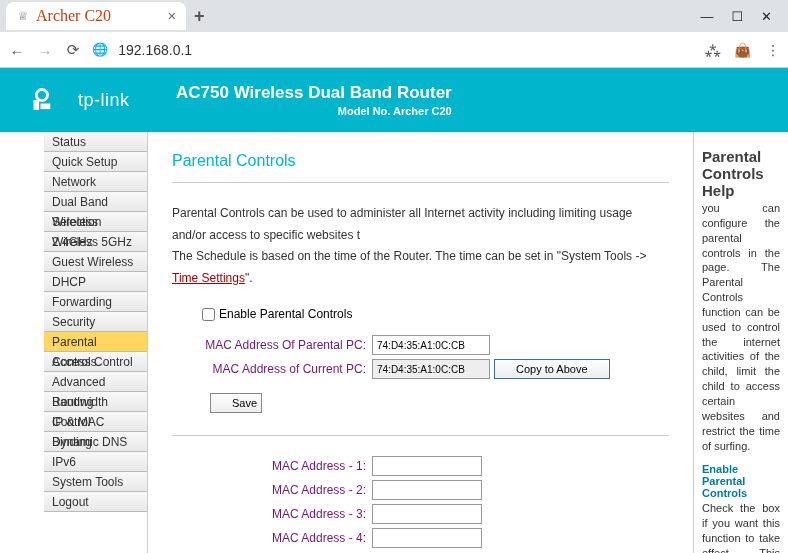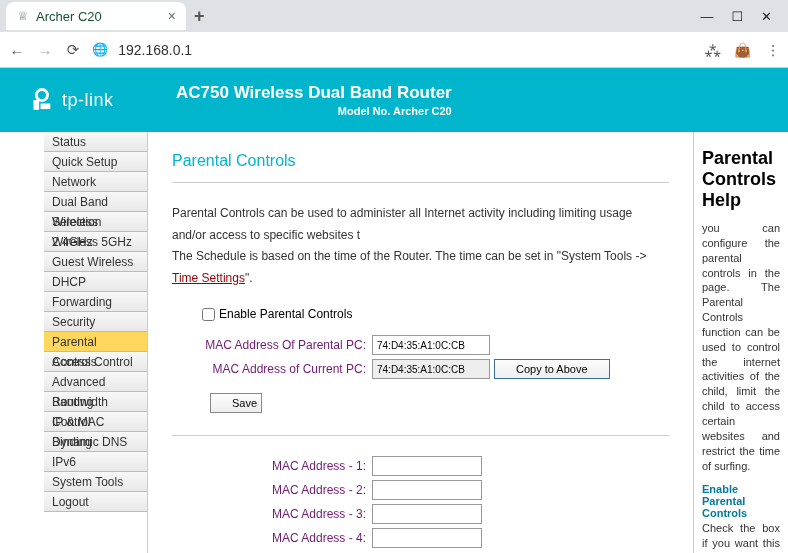--- a/index.html
+++ b/index.html
@@ -3,37 +3,37 @@
 <meta charset="utf-8">
 <style>
   * { box-sizing: border-box; margin: 0; padding: 0; }
   body { font-family: Arial, sans-serif; font-size: 12px; width: 788px; height: 553px; overflow: hidden; background: #fff; }
   
   
   .browser-chrome { background: #dee1e6; }
   .tab-bar { display: flex; align-items: center; height: 32px; padding: 0 6px; }
   .tab { display: flex; align-items: center; background: #fff; height: 28px; padding: 0 10px; border-radius: 8px 8px 0 0; min-width: 180px; gap: 6px; }
   .tab-icon { width: 14px; height: 14px; display: flex; align-items: center; justify-content: center; font-size: 12px; color: #666; }
-  .tab-title { font-size: 13px; color: #14532d; flex: 1; }
+  .tab-title { font-size: 16px; color: #c2410c; flex: 1; font-family: Liberation Serif, serif; }
   .tab-close { color: #666; font-size: 14px; cursor: pointer; }
   .new-tab { margin-left: 8px; color: #555; font-size: 18px; font-weight: bold; cursor: pointer; }
   .win-controls { margin-left: auto; display: flex; gap: 18px; padding-right: 10px; color: #222; }
   .win-controls span { cursor: pointer; font-size: 13px; }
   
   .addr-bar { display: flex; align-items: center; height: 36px; padding: 0 8px; background: #fff; border-bottom: 1px solid #ccc; gap: 10px; }
   .nav-btn { color: #555; font-size: 15px; cursor: pointer; width: 18px; text-align: center; }
   .nav-btn.faded { color: #aaa; }
   .globe { color: #666; font-size: 13px; }
   .url { flex: 1; font-size: 14px; color: #333; }
   .right-icons { display: flex; gap: 14px; color: #555; align-items: center; }
   .right-icons span { cursor: pointer; font-size: 14px; }
   
   
   .router-header { background: #00b5cc; color: #fff; display: flex; align-items: center; padding: 0 30px; height: 64px; }
-  .logo { display: flex; align-items: center; gap: 4px; width: 130px; }
+  .logo { display: flex; align-items: center; gap: 20px; width: 130px; }
   .logo-svg { width: 28px; height: 28px; }
   .logo-text { font-size: 18px; font-weight: 300; letter-spacing: 0.5px; }
   .product-info { margin-left: 16px; text-align: right; }
   .product-title { font-size: 17px; font-weight: bold; }
   .product-model { font-size: 11px; font-weight: bold; margin-top: 2px; }
   
   
   .router-body { display: flex; height: calc(553px - 32px - 36px - 64px); }
   
   .sidebar { width: 148px; background: #fff; border-right: 1px solid #ccc; overflow-y: auto; padding-left: 44px; }
@@ -56,21 +56,21 @@
   .btn { height: 20px; border: 1px solid #888; background: linear-gradient(#fdfdfd, #eee); font-size: 11px; cursor: pointer; padding: 0 21px; }
   .btn.outlined { border: 1px solid #3a6ea5; }
   .save-btn { width: 52px; margin-left: 38px; margin-top: 10px; }
   .btn-blk { margin-bottom: 22px; }
   
   .mac-section { margin-top: 6px; }
   .mac-section .form-row { margin-bottom: 4px; }
   .mac-section .text-input { width: 110px; }
   
   .help { width: 95px; border-left: 1px solid #ccc; padding: 16px 8px 8px 8px; overflow-y: auto; font-size: 11px; }
-  .help-title { color: #000000; font-weight: bold; font-size: 18px; margin-bottom: 10px; }
+  .help-title { color: #404040; font-weight: bold; font-size: 15px; margin-bottom: 2px; }
   .help-text { text-align: justify; color: #333; line-height: 1.35; margin-bottom: 10px; }
   .help-sub { color: #007a9e; font-weight: bold; margin-bottom: 2px; }
 </style>
 </head>
 <body>
 
 <div class="browser-chrome">
   <div class="tab-bar">
     <div class="tab">
       <span class="tab-icon">♕</span>

